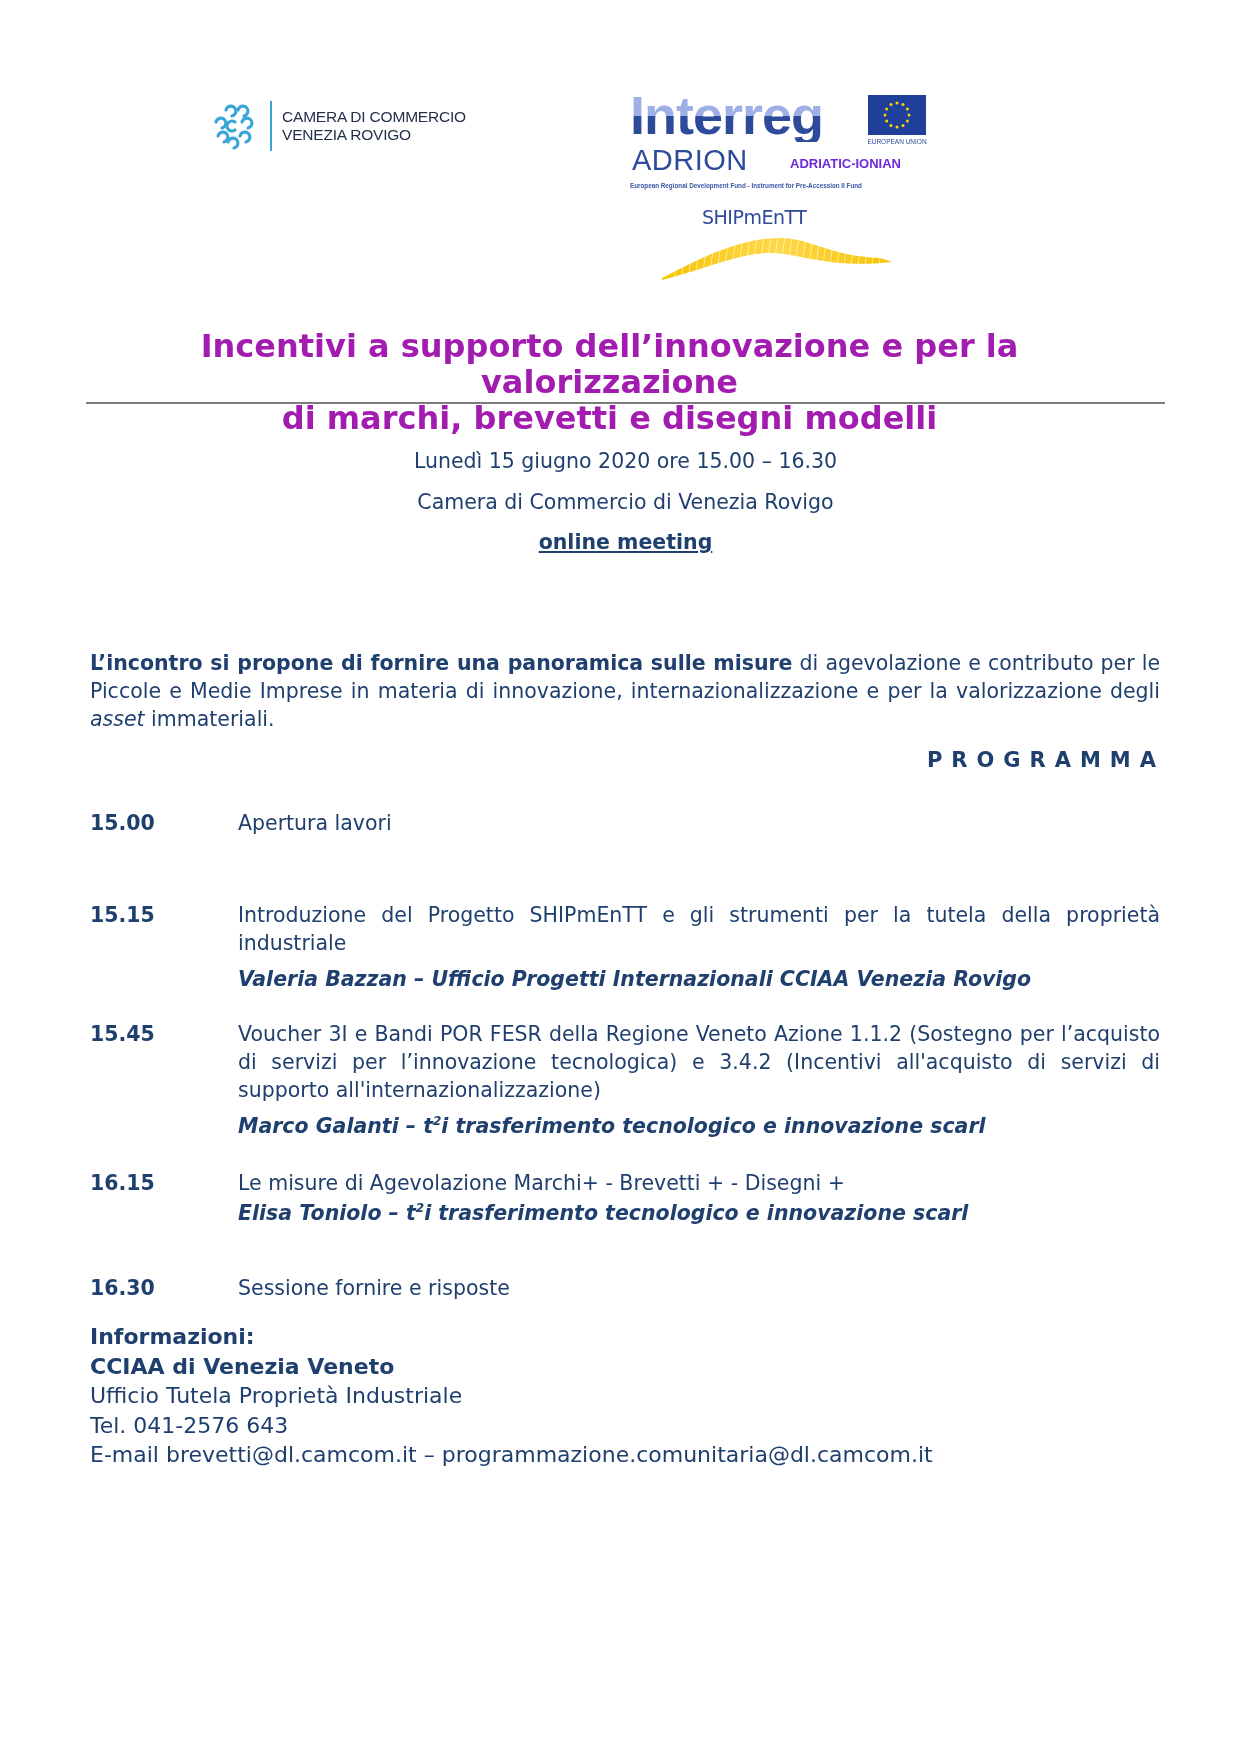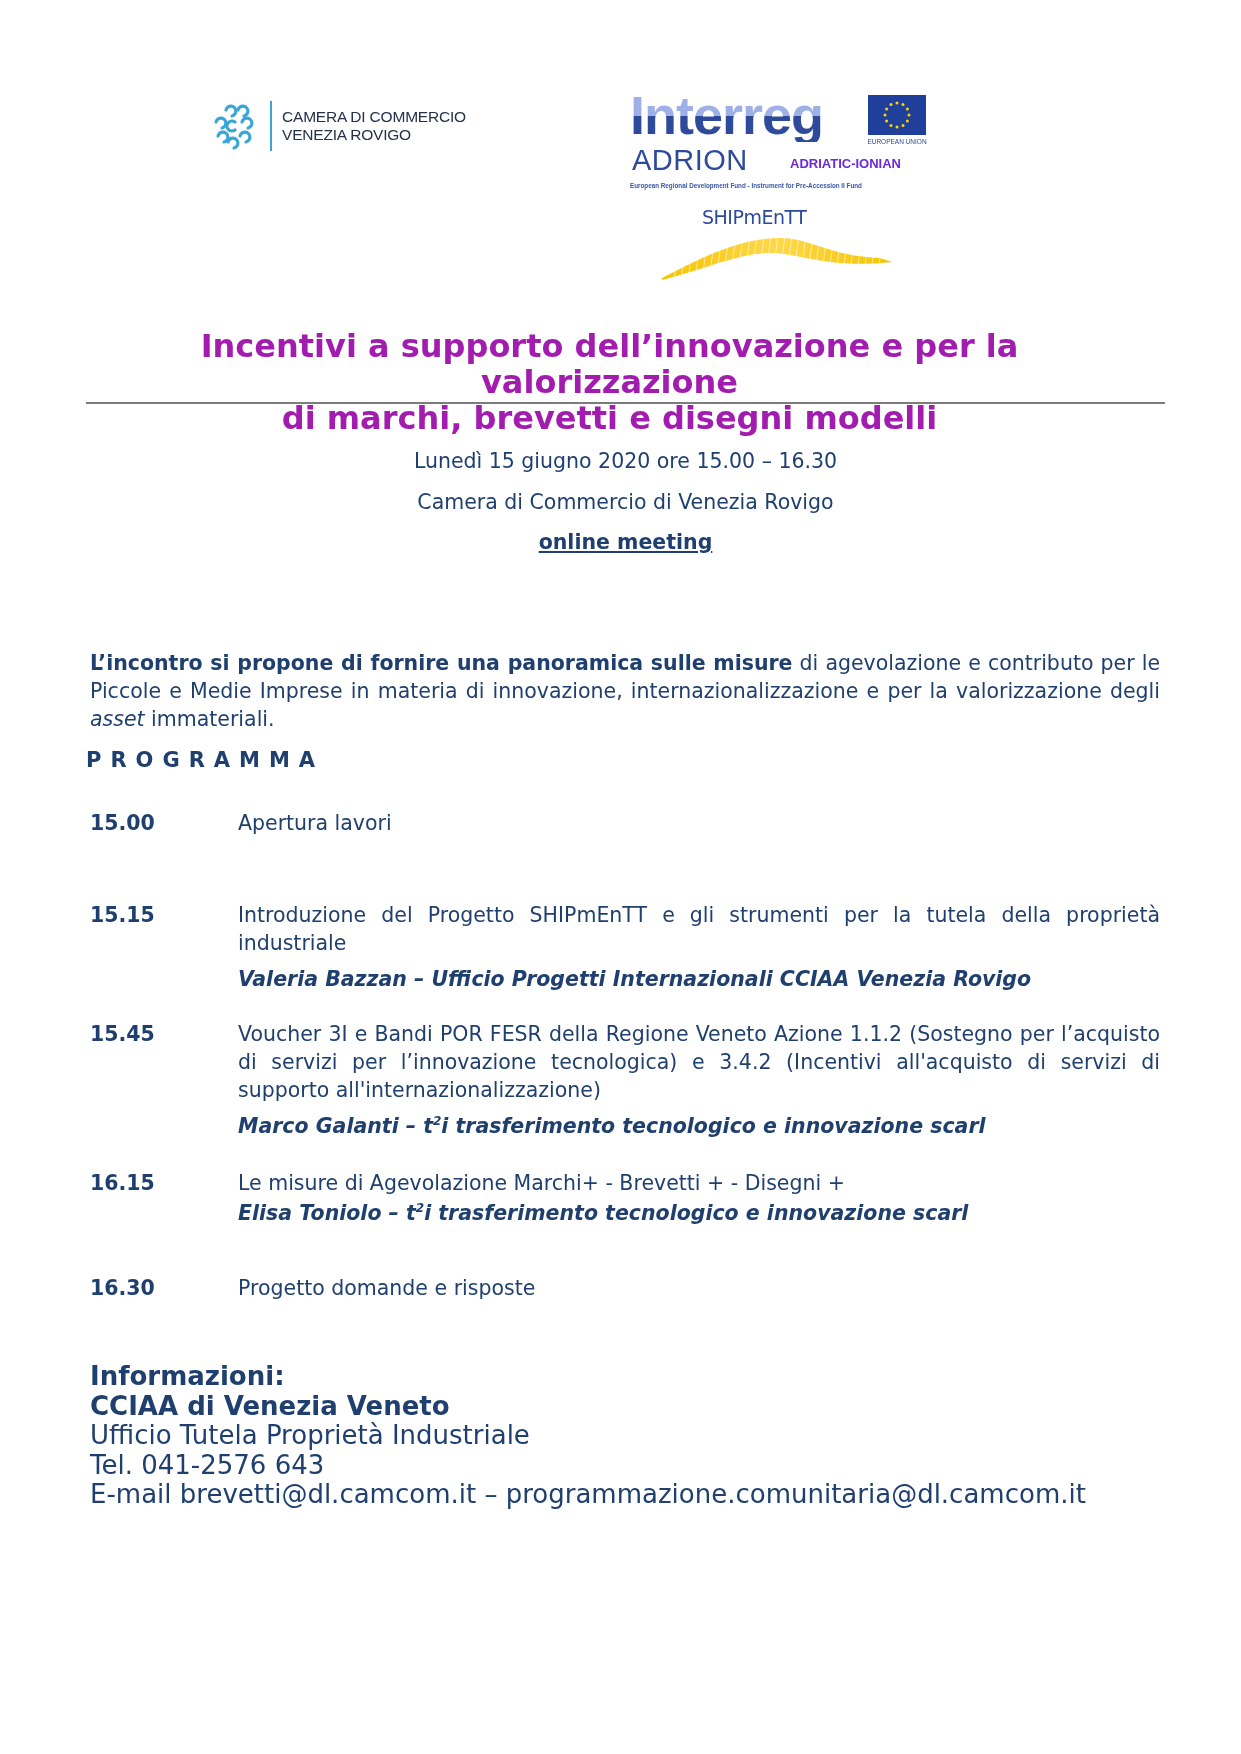--- a/index.html
+++ b/index.html
@@ -35,31 +35,31 @@
   .center-line { left:86px; width:1079px; text-align:center; font-size:20.5px; }
   #date-line { top:449px; }
   #venue-line { top:490px; }
   #format-line { top:530px; font-weight:bold; text-decoration:underline; }
 
   
   #intro { left:90px; top:609px; width:1070px; font-size:20.5px; line-height:28px; text-align:justify;margin-top:40px; }
   #intro b { font-weight:bold; }
 
   
-  #prog-heading { left:86px; top:748px; width:1079px; text-align:left; font-weight:bold; font-size:21px; letter-spacing:9px; }
+  #prog-heading { left:86px; top:748px; width:1079px; text-align:right; font-weight:bold; font-size:21px; letter-spacing:9px; }
 
   .row { position:absolute; left:90px; width:1070px; }
   .time { position:absolute; left:0; top:0; width:130px; font-weight:bold; font-size:20.5px; line-height:28px; }
   .body { position:absolute; left:148px; top:0; width:922px; }
   .desc { font-size:20.5px; line-height:28px; text-align:justify; }
   .speaker { font-weight:bold; font-style:italic; font-size:20.5px; line-height:28px; margin-top:8px; }
   sup { font-size:12px; line-height:0; }
 
   
-  #info { left:90px; top:1362px; font-size:26px; line-height:29.5px; }
+  #info { left:90px; top:1322px; font-size:22px; line-height:29.5px; }
   #info .b { font-weight:bold; }
 </style>
 </head>
 <body>
 
 <div id="ccia-logo" class="abs">
   <svg id="ccia-mark" viewBox="0 0 52 52">
     <g fill="none" stroke="#3aa6d8" stroke-width="3.2" stroke-linecap="round">
       <path d="M20 10 a5 5 0 1 1 6 6"></path>
       <path d="M32 10 a5 5 0 1 1 6 6"></path>
@@ -187,21 +187,21 @@
   <div class="time">16.15</div>
   <div class="body">
     <div class="desc">Le misure di Agevolazione Marchi+ - Brevetti + - Disegni +</div>
     <div class="speaker" style="margin-top:2px;"><span>Elisa Toniolo – t</span><sup>2</sup><span>i trasferimento tecnologico e innovazione scarl</span></div>
   </div>
 </div>
 
 <div class="row" style="top:1274px;">
   <div class="time">16.30</div>
   <div class="body">
-    <div class="desc">Progetto domande e risposte</div>
+    <div class="desc">Sessione fornire e risposte</div>
   </div>
 </div>
 
 <div id="info" class="abs">
   <div class="b">Informazioni:</div>
   <div class="b">CCIAA di Venezia Veneto</div>
   <div>Ufficio Tutela Proprietà Industriale</div>
   <div>Tel. 041-2576 643</div>
   <div><span>E-mail </span><span>brevetti@dl.camcom.it</span><span> – </span><span>programmazione.comunitaria@dl.camcom.it</span></div>
 </div>

